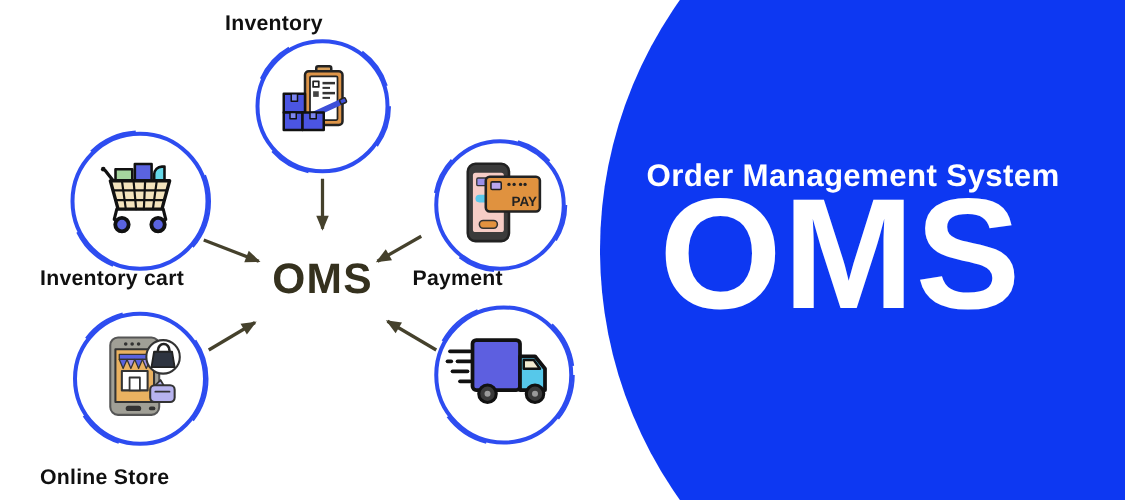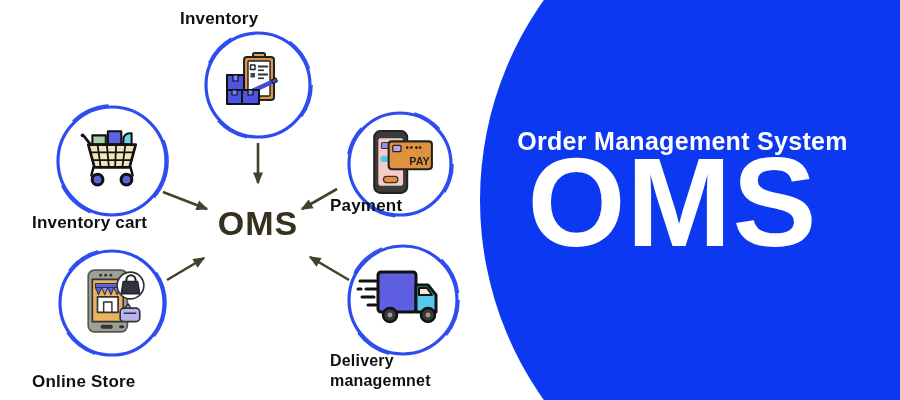--- a/index.html
+++ b/index.html
@@ -124,21 +124,21 @@
       <rect x="15" y="46" width="14" height="6" rx="3" fill="#e2923f" stroke="#333" stroke-width="1.2"></rect>
       <rect x="20" y="12" width="42" height="27" rx="3" fill="#e0923f" stroke="#222" stroke-width="2"></rect>
       <rect x="24" y="16" width="8" height="6" rx="1" fill="#b9a6ee" stroke="#222" stroke-width="1.2"></rect>
       <circle cx="38" cy="18" r="1.3" fill="#222"></circle>
         <circle cx="42" cy="18" r="1.3" fill="#222"></circle>
       <circle cx="47" cy="18" r="1.3" fill="#222"></circle>
         <circle cx="50.5" cy="18" r="1.3" fill="#222"></circle>
       <text x="40" y="35" font-size="10.5" font-weight="bold" fill="#222" font-family="Liberation Sans, sans-serif">PAY</text>
     </g>
   </svg>
-  <div class="node-label" style="left:330px;top:196px;width:140px">Payment</div>
+  <div class="node-label" style="left:330px;top:213px;width:140px">Payment</div>
 
   <svg class="node-icon" style="left:82px;top:268px" width="66" height="68" viewBox="0 0 64 66">
     <g stroke-linejoin="round" stroke-linecap="round">
       <rect x="6" y="2" width="38" height="60" rx="6" fill="#a09f96" stroke="#555" stroke-width="1.6"></rect>
       <circle cx="18" cy="7" r="1.4" fill="#333"></circle>
         <circle cx="23" cy="7" r="1.4" fill="#333"></circle>
         <circle cx="28" cy="7" r="1.4" fill="#333"></circle>
       <rect x="18" y="55" width="12" height="4" rx="2" fill="#333"></rect>
       <rect x="36" y="55.5" width="5" height="3" rx="1.5" fill="#333"></rect>
       <rect x="10" y="11" width="30" height="41" fill="#eab261" stroke="#333" stroke-width="1.6"></rect>
@@ -168,18 +168,14 @@
       <line x1="12" y1="38" x2="20" y2="38" stroke="#111" stroke-width="3"></line>
       <rect x="22" y="5" width="38" height="40" rx="3" fill="#5d5fe0" stroke="#111" stroke-width="3"></rect>
       <path d="M60,18 h12 l8,10 v17 h-20 z" fill="#56c8ea" stroke="#111" stroke-width="3"></path>
       <path d="M63,21 h8 l5,7 h-13 z" fill="#f3ead0" stroke="#111" stroke-width="2"></path>
       <circle cx="34" cy="48" r="7" fill="#3a3a3a" stroke="#111" stroke-width="2.5"></circle>
       <circle cx="34" cy="48" r="2.4" fill="#9a9a9a"></circle>
       <circle cx="72" cy="48" r="7" fill="#3a3a3a" stroke="#111" stroke-width="2.5"></circle>
       <circle cx="72" cy="48" r="2.4" fill="#9a9a9a"></circle>
     </g>
   </svg>
-  <div class="node-label two-line" style="left:330px;top:351px;width:160px">
-    <div>Delivery</div>
-    <div>managemnet</div>
-  </div>
 
 </div>
 
 </body></html>

